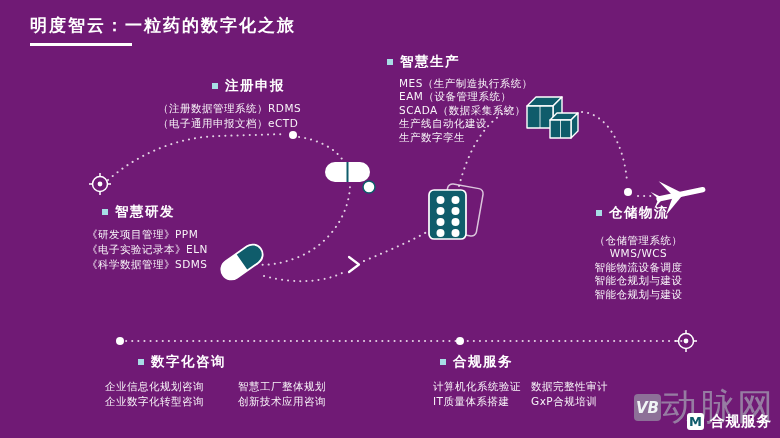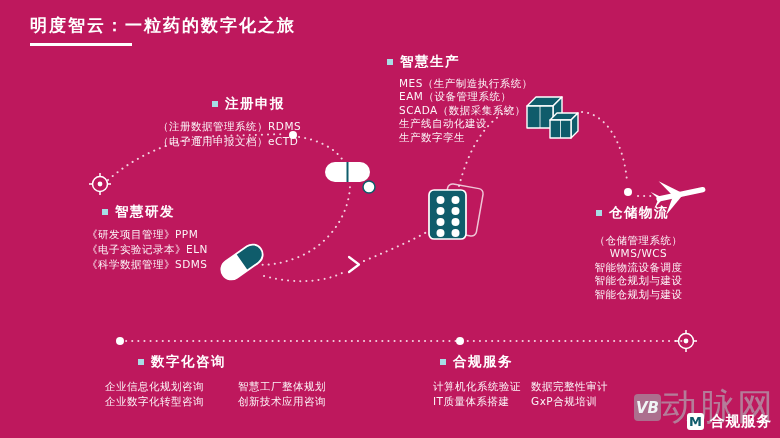--- a/index.html
+++ b/index.html
@@ -1,38 +1,38 @@
 <!DOCTYPE html>
 <html><head>
 <meta charset="utf-8">
 <style>
   html,body { margin:0; padding:0; background:#22343a; }
   #screen {
     position:relative; width:780px; height:438px; overflow:hidden;
-    background:#be185d; color:#fff;
+    background:#701a75; color:#fff;
     font-family:"DejaVu Sans","Liberation Sans",sans-serif;
   }
   svg { position:absolute; left:0; top:0; }
 
   .title-wrap { position:absolute; left:30px; top:14px; }
   .title { font-size:17px; font-weight:bold; letter-spacing:2px; color:#fff; }
   .title-rule { width:102px; height:2.5px; background:#fff; margin-top:6px; }
 
   .stage { position:absolute; color:#fff; }
   .sec-header { display:flex; align-items:center; gap:7px; font-size:13.5px; font-weight:bold; letter-spacing:1.5px; }
   .bullet { width:6px; height:6px; background:#a7dde5; flex:0 0 auto; }
   .items { margin-top:6px; font-size:10.5px; letter-spacing:.5px; line-height:15px; opacity:.95; }
   .items.tight { line-height:13.4px; }
   .items.center { text-align:center;margin-left:48px; }
   .cols { display:flex; margin-top:8px; }
   .col { font-size:10.5px; letter-spacing:.5px; line-height:15px; opacity:.95; }
 
   #sec-rd        { left:87px;  top:203px; }
   #sec-rd .sec-header { margin-left:15px; }
-  #sec-reg       { left:158px; top:95px; }
+  #sec-reg       { left:158px; top:77px; }
   #sec-reg .sec-header { margin-left:54px; }
   #sec-mfg       { left:387px; top:53px; }
   #sec-mfg .items { margin-left:12px; }
   #sec-wh        { left:537px; top:204px; width:155px; }
   #sec-wh .sec-header { margin-left:59px; }
   #sec-wh .items { margin-top:12px; }
   #sec-consult   { left:105px; top:353px; }
   #sec-consult .sec-header { margin-left:33px; }
   #sec-consult .cols { gap:34px; }
   #sec-comp      { left:433px; top:353px; }

